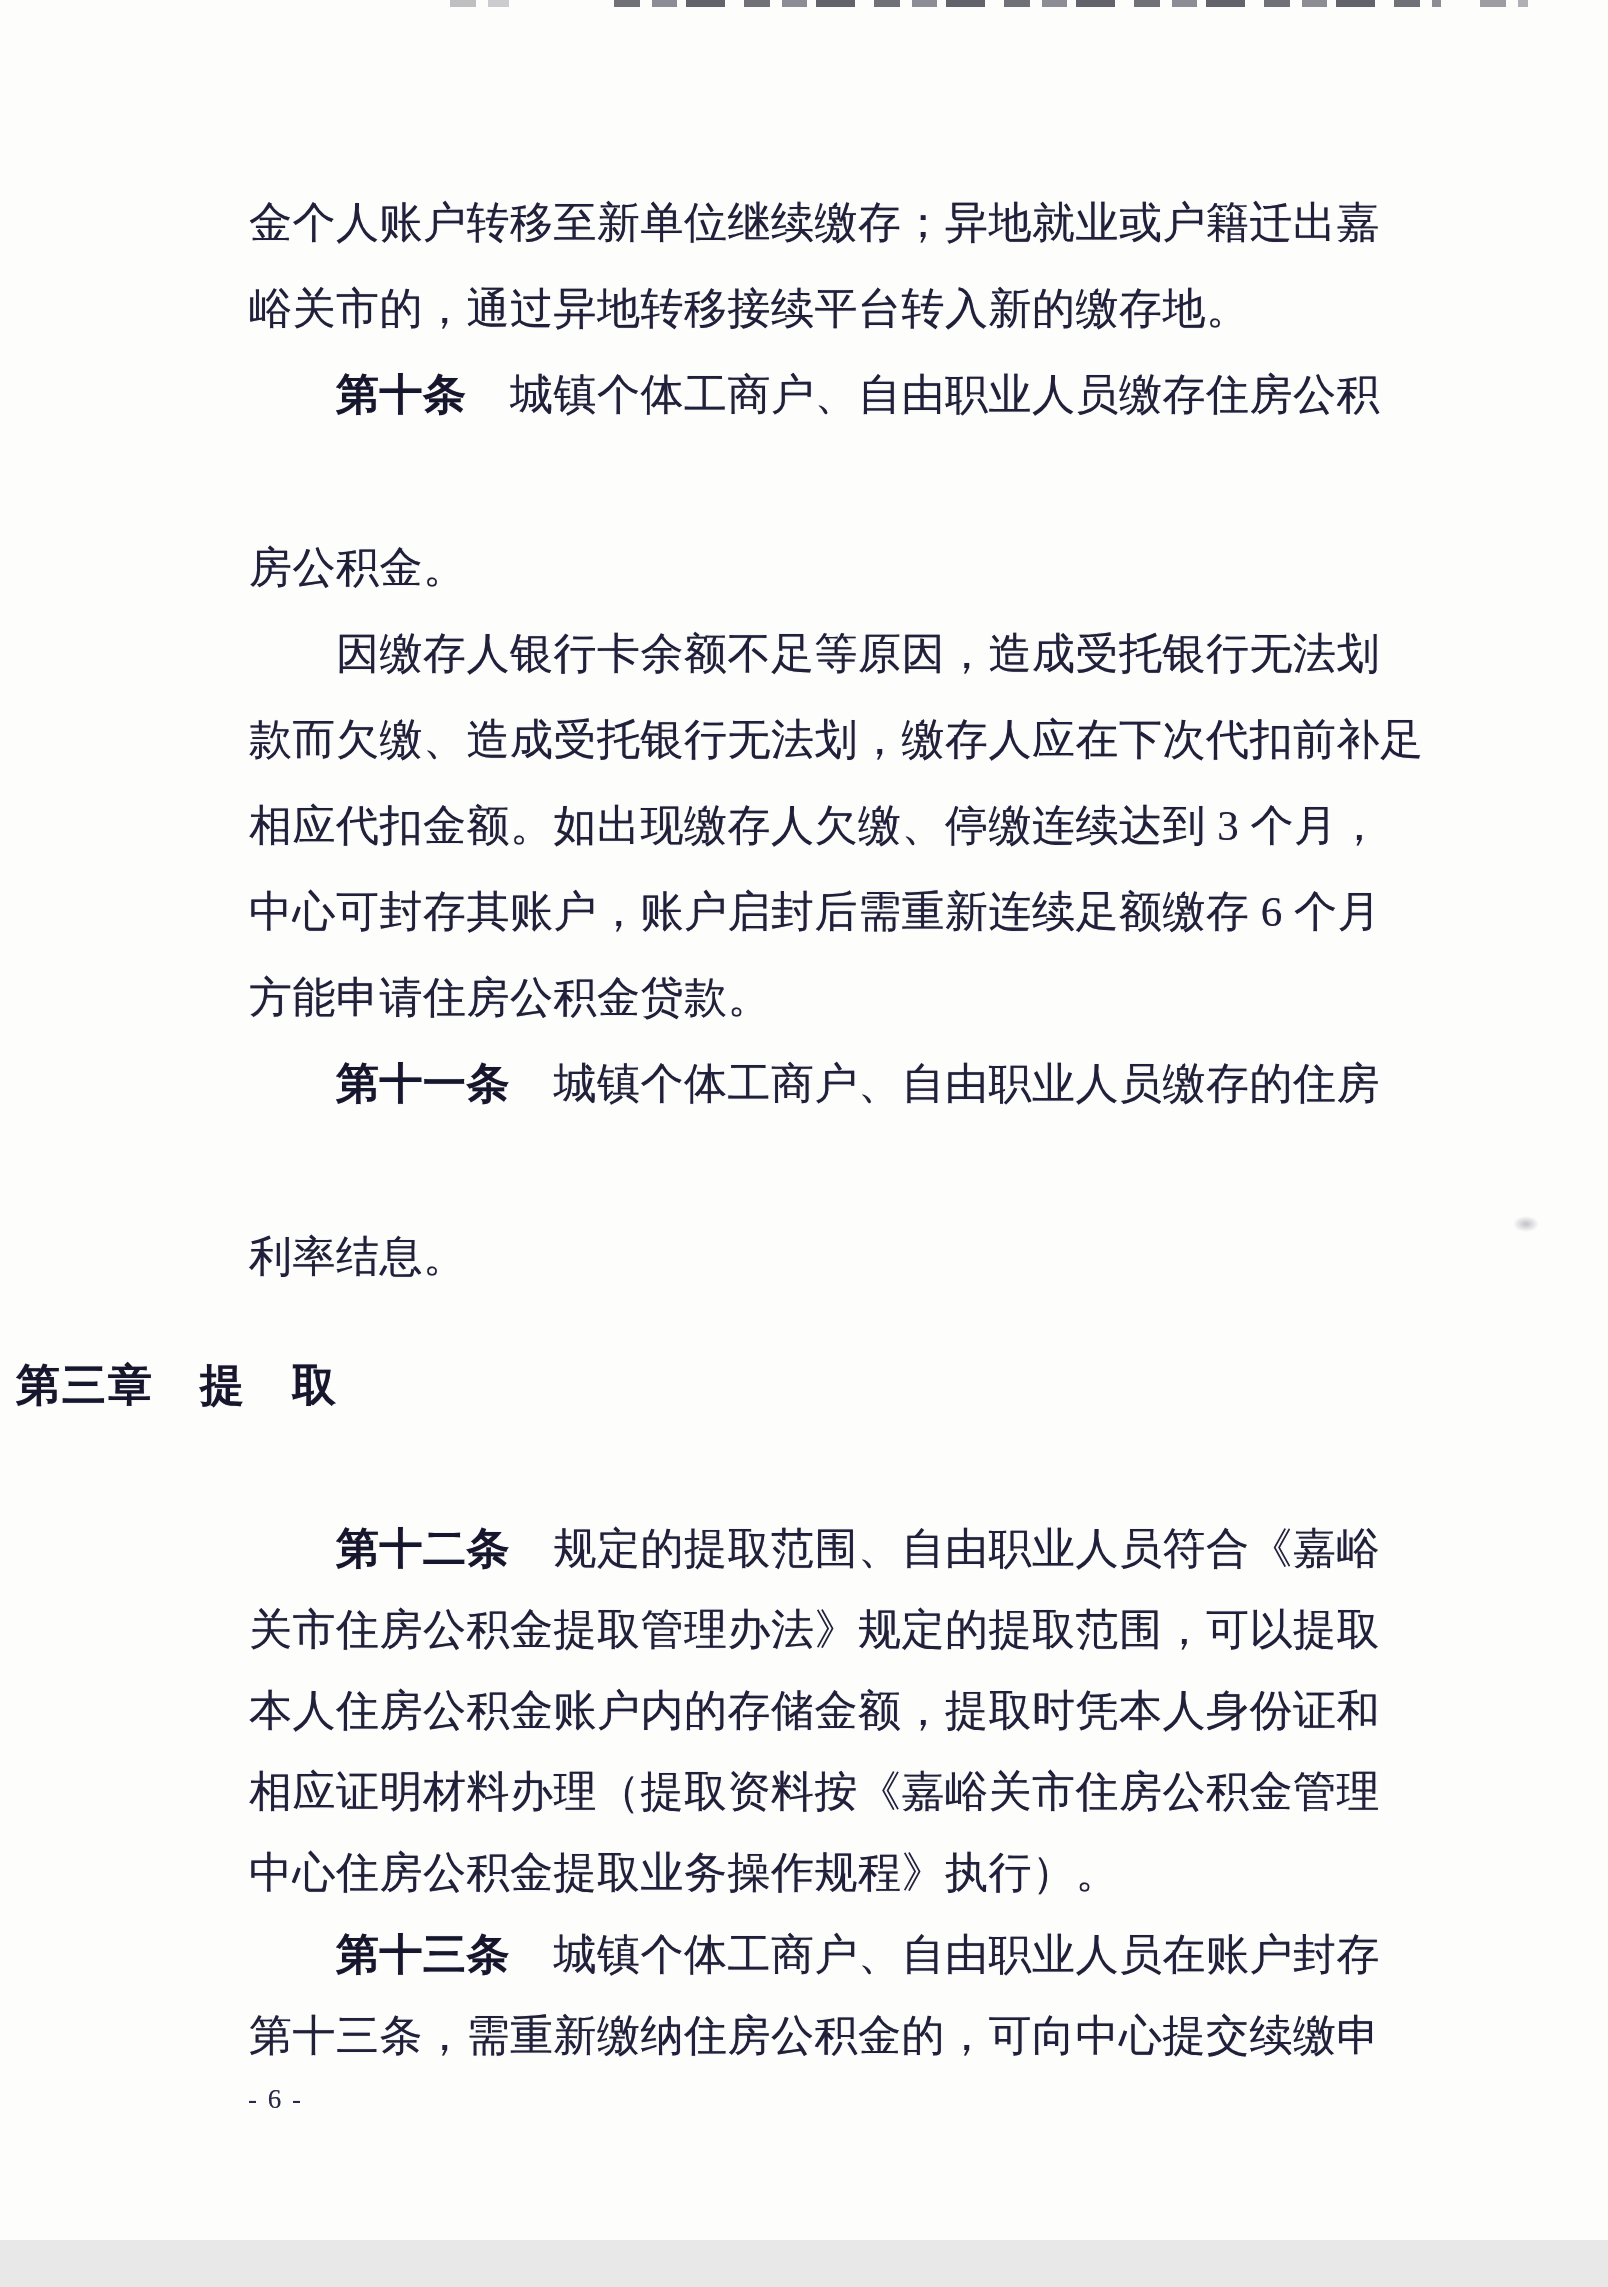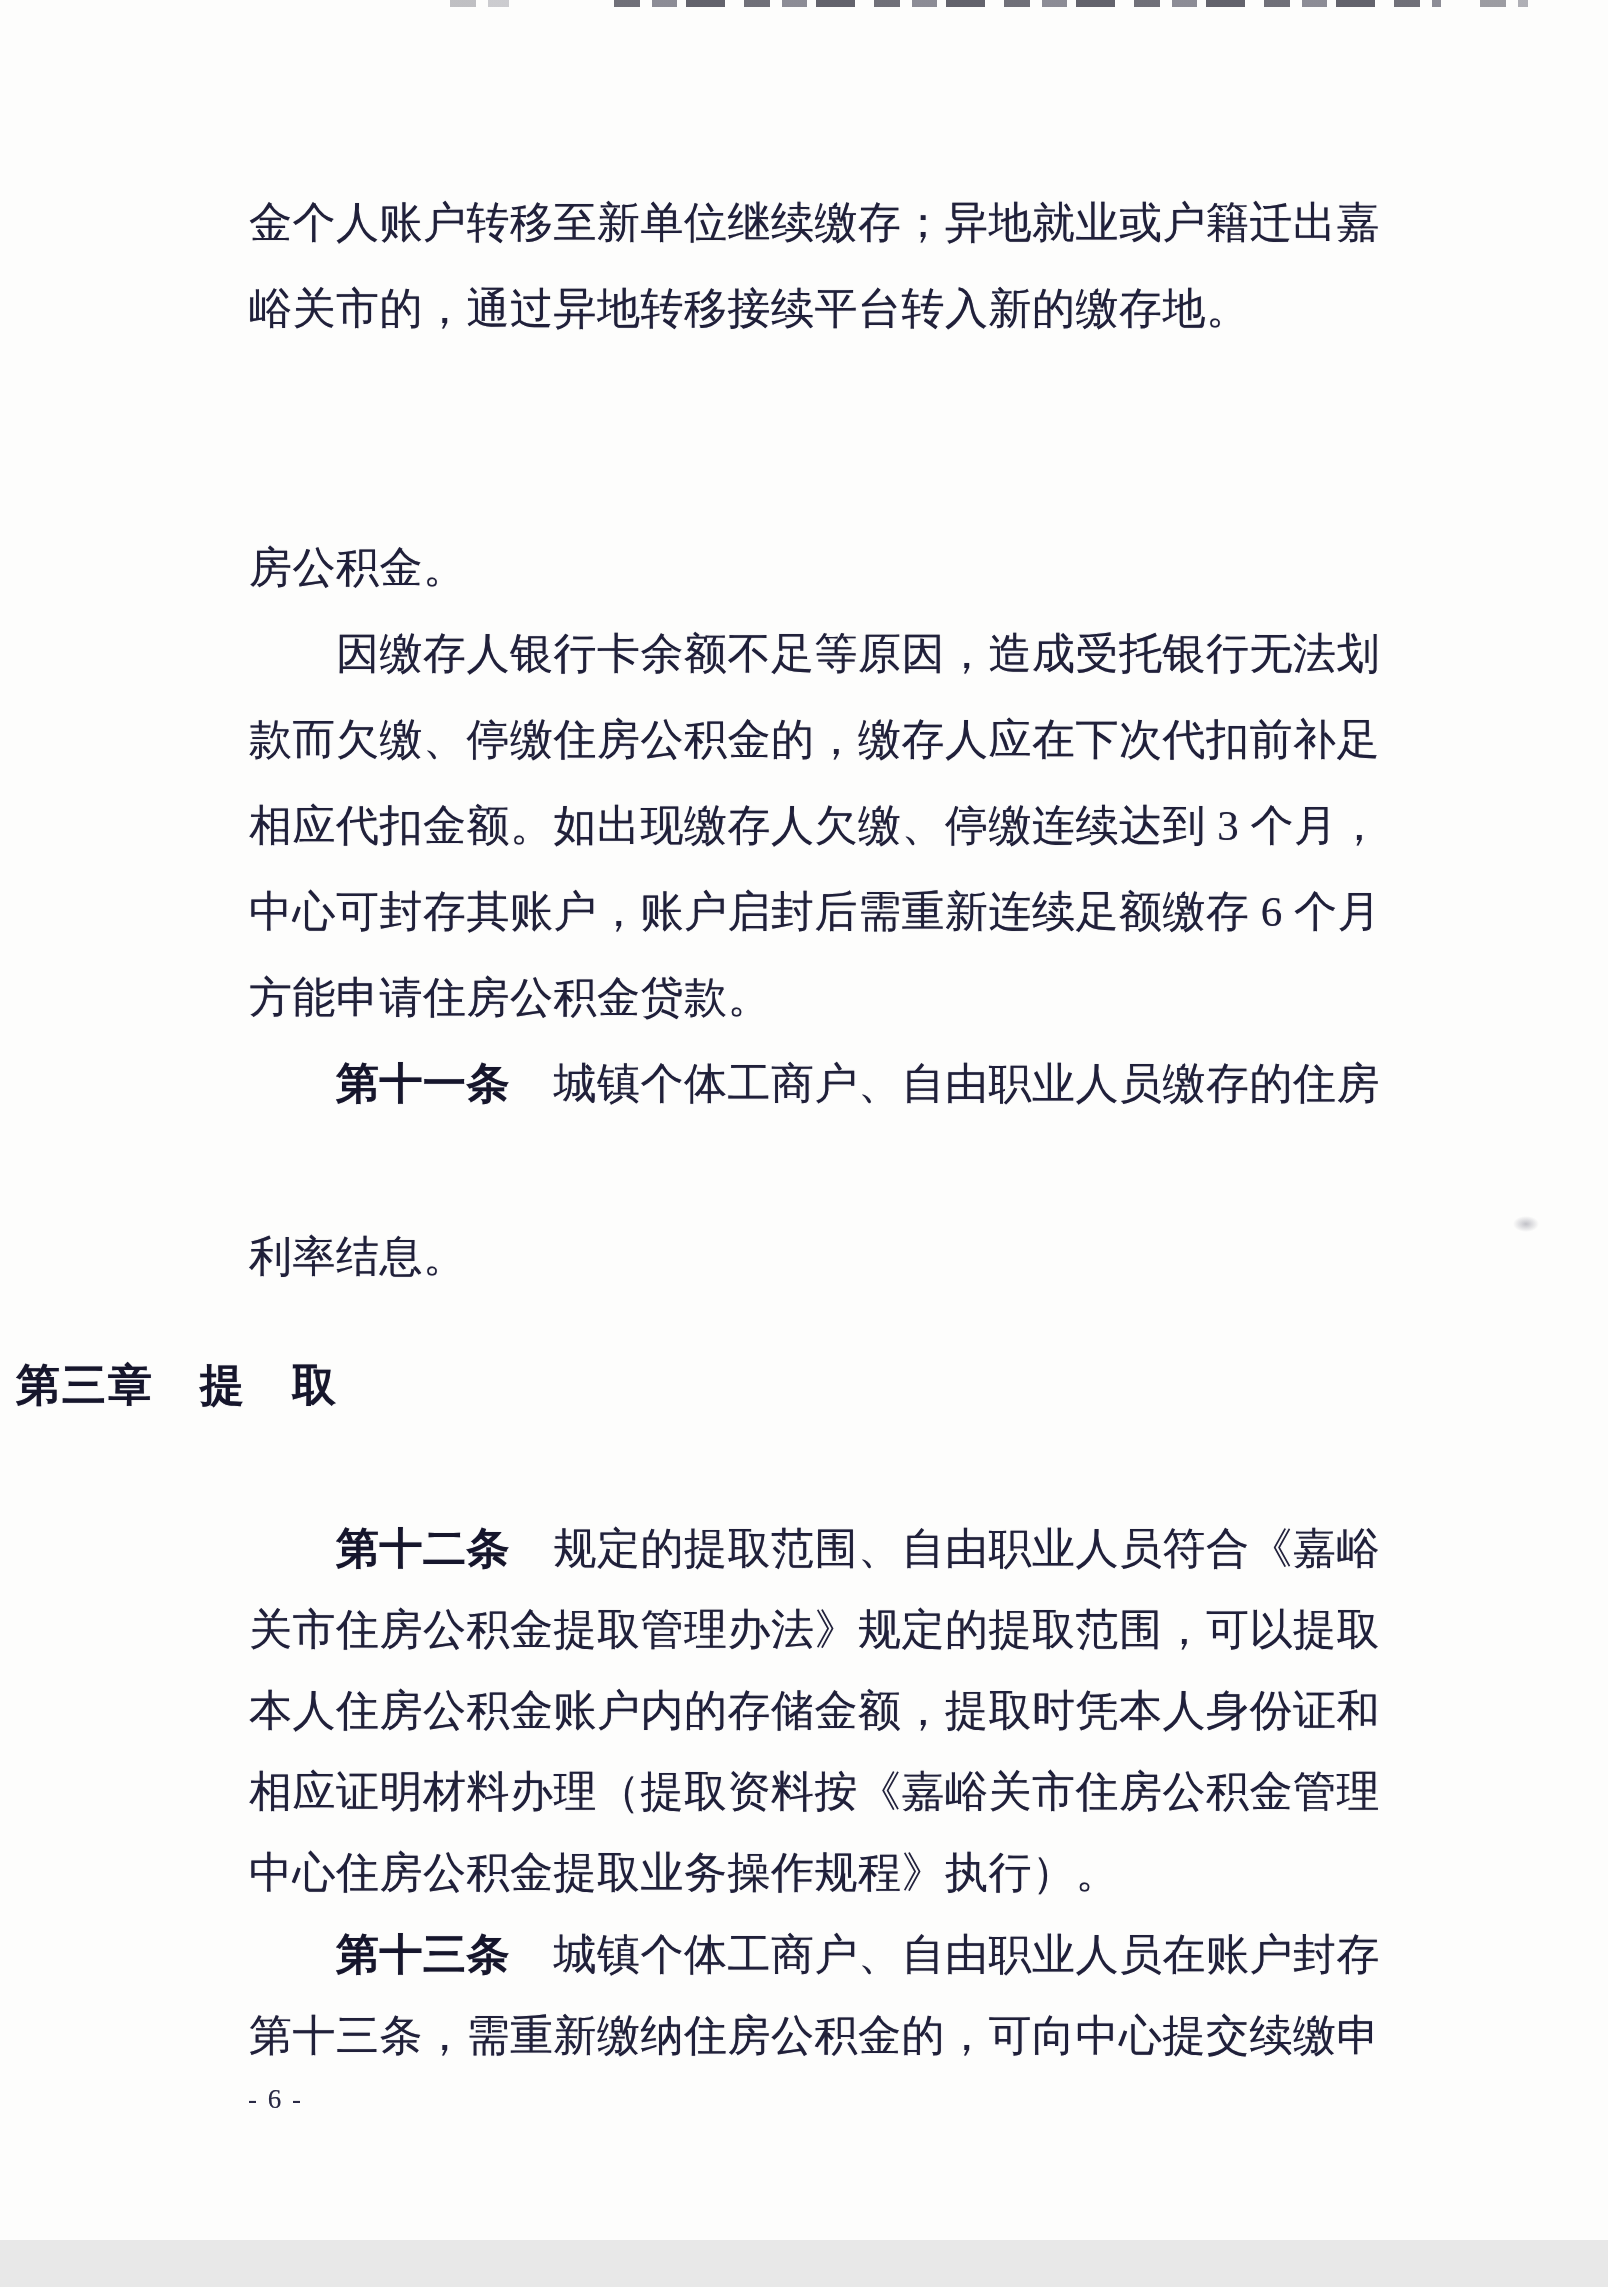--- a/index.html
+++ b/index.html
@@ -53,23 +53,24 @@
 
 <div class="page">
 
   <div class="artifact a3"></div>
   <div class="artifact a1"></div>
   <div class="artifact a2"></div>
   <div class="smudge"></div>
 
   <div class="line" style="top:195px"><span>金个人账户转移至新单位继续缴存；异地就业或户籍迁出嘉</span></div>
   <div class="line" style="top:281px"><span>峪关市的，通过异地转移接续平台转入新的缴存地。</span></div>
+  <div class="line indent" style="top:367px"><span class="term">第十条</span><span>　城镇个体工商户、自由职业人员缴存住房公积</span></div>
   <div class="line" style="top:540px"><span>房公积金。</span></div>
   <div class="line indent" style="top:626px"><span>因缴存人银行卡余额不足等原因，造成受托银行无法划</span></div>
-  <div class="line" style="top:712px"><span>款而欠缴、停缴住房公积金的，缴存人应在下次代扣前补足</span></div>
+  <div class="line" style="top:712px"><span>款而欠缴、造成受托银行无法划，缴存人应在下次代扣前补足</span></div>
   <div class="line" style="top:798px"><span>相应代扣金额。如出现缴存人欠缴、停缴连续达到 3 个月，</span></div>
   <div class="line" style="top:884px"><span>中心可封存其账户，账户启封后需重新连续足额缴存 6 个月</span></div>
   <div class="line" style="top:970px"><span>方能申请住房公积金贷款。</span></div>
   <div class="line indent" style="top:1056px"><span class="term">第十一条</span><span>　城镇个体工商户、自由职业人员缴存的住房</span></div>
   <div class="line" style="top:1229px"><span>利率结息。</span></div>
 
   <div class="heading">第三章　提　取</div>
 
   <div class="line indent" style="top:1521px"><span class="term">第十二条</span><span>　规定的提取范围、自由职业人员符合《嘉峪</span></div>
   <div class="line" style="top:1602px"><span>关市住房公积金提取管理办法》规定的提取范围，可以提取</span></div>

